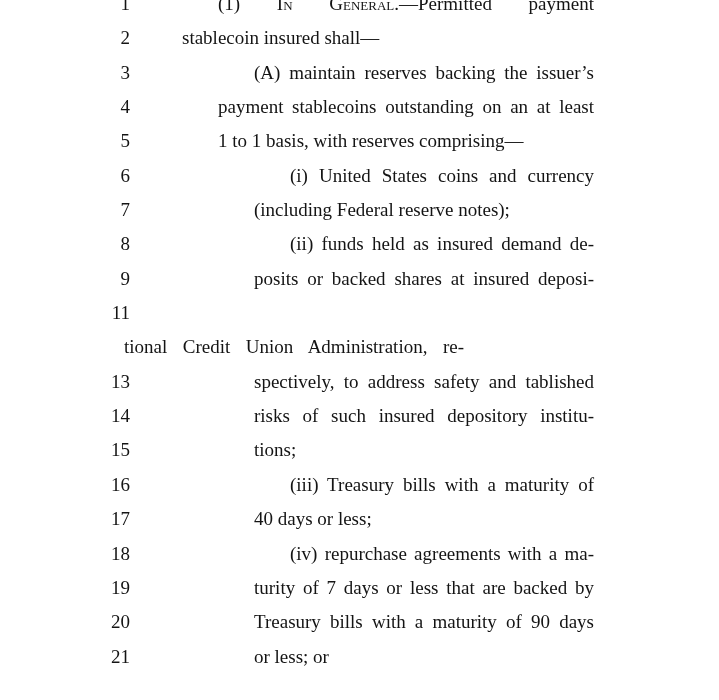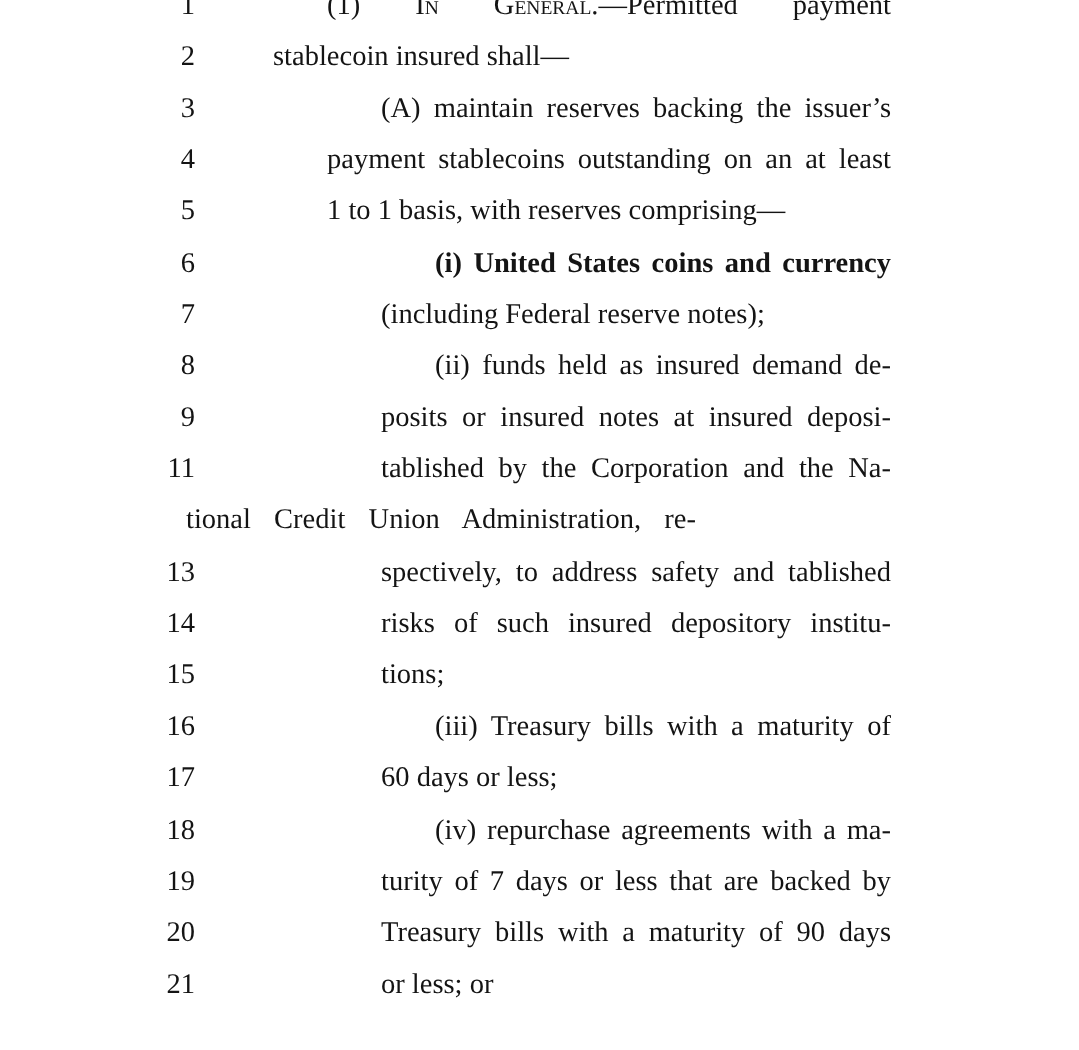--- a/index.html
+++ b/index.html
@@ -63,37 +63,36 @@
     <div class="row">
       <span class="num">4</span>
       <span class="text justify" style="padding-left: 36px;"><span>payment stablecoins outstanding on an at least</span></span>
     </div>
     <div class="row">
       <span class="num">5</span>
       <span class="text" style="padding-left: 36px;"><span>1 to 1 basis, with reserves comprising—</span></span>
     </div>
     <div class="row">
       <span class="num">6</span>
-      <span class="text justify" style="padding-left: 108px; font-weight: bold;"><span>(i) United States coins and currency</span></span>
+      <span class="text justify" style="padding-left: 108px;"><span>(i) United States coins and currency</span></span>
     </div>
     <div class="row">
       <span class="num">7</span>
       <span class="text" style="padding-left: 72px;"><span>(including Federal reserve notes);</span></span>
     </div>
     <div class="row">
       <span class="num">8</span>
       <span class="text justify" style="padding-left: 108px;"><span>(ii) funds held as insured demand de-</span></span>
     </div>
     <div class="row">
       <span class="num">9</span>
-      <span class="text justify" style="padding-left: 72px;"><span>posits or insured notes at insured deposi-</span></span>
+      <span class="text justify" style="padding-left: 72px;"><span>posits or backed shares at insured deposi-</span></span>
     </div>
     <div class="row">
       <span class="num">11</span>
-      <span class="text justify" style="padding-left: 72px;"><span>tablished by the Corporation and the Na-</span></span>
     </div>
     <div class="row">
       <span class="text justify" style="padding-left: 72px;"><span>tional Credit Union Administration, re-</span></span>
     </div>
     <div class="row">
       <span class="num">13</span>
       <span class="text justify" style="padding-left: 72px;"><span>spectively, to address safety and tablished</span></span>
     </div>
     <div class="row">
       <span class="num">14</span>
@@ -102,21 +101,21 @@
     <div class="row">
       <span class="num">15</span>
       <span class="text" style="padding-left: 72px;"><span>tions;</span></span>
     </div>
     <div class="row">
       <span class="num">16</span>
       <span class="text justify" style="padding-left: 108px;"><span>(iii) Treasury bills with a maturity of</span></span>
     </div>
     <div class="row">
       <span class="num">17</span>
-      <span class="text" style="padding-left: 72px;"><span>60 days or less;</span></span>
+      <span class="text" style="padding-left: 72px;"><span>40 days or less;</span></span>
     </div>
     <div class="row">
       <span class="num">18</span>
       <span class="text justify" style="padding-left: 108px;"><span>(iv) repurchase agreements with a ma-</span></span>
     </div>
     <div class="row">
       <span class="num">19</span>
       <span class="text justify" style="padding-left: 72px;"><span>turity of 7 days or less that are backed by</span></span>
     </div>
     <div class="row">

